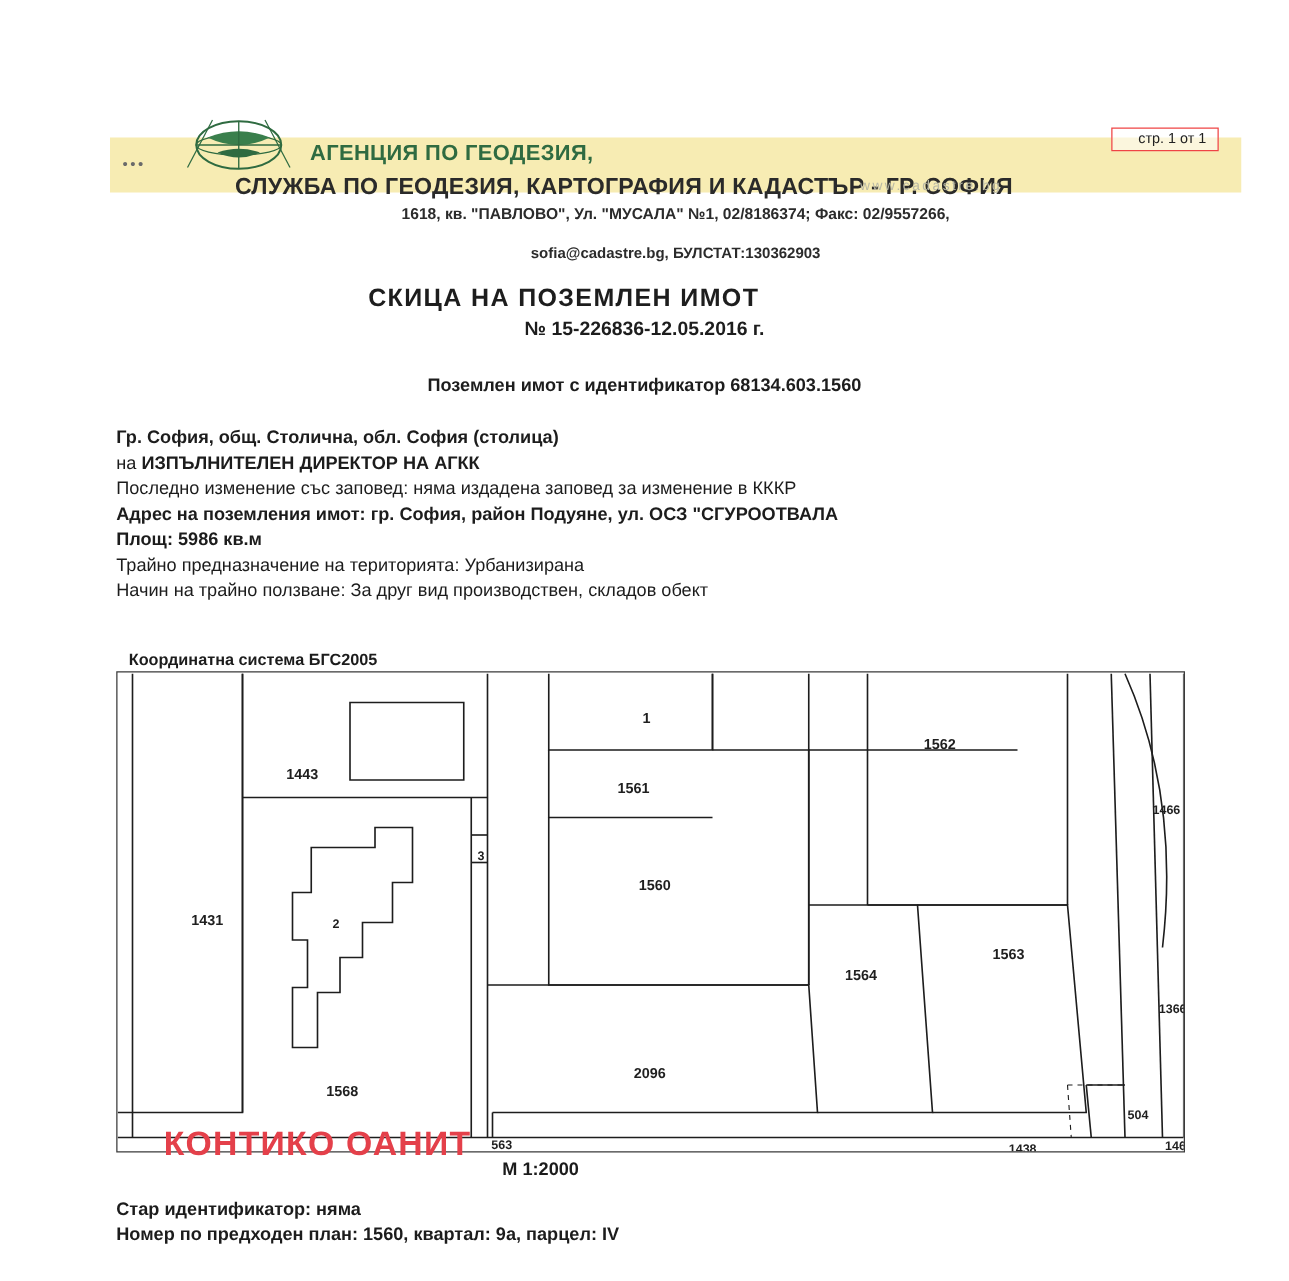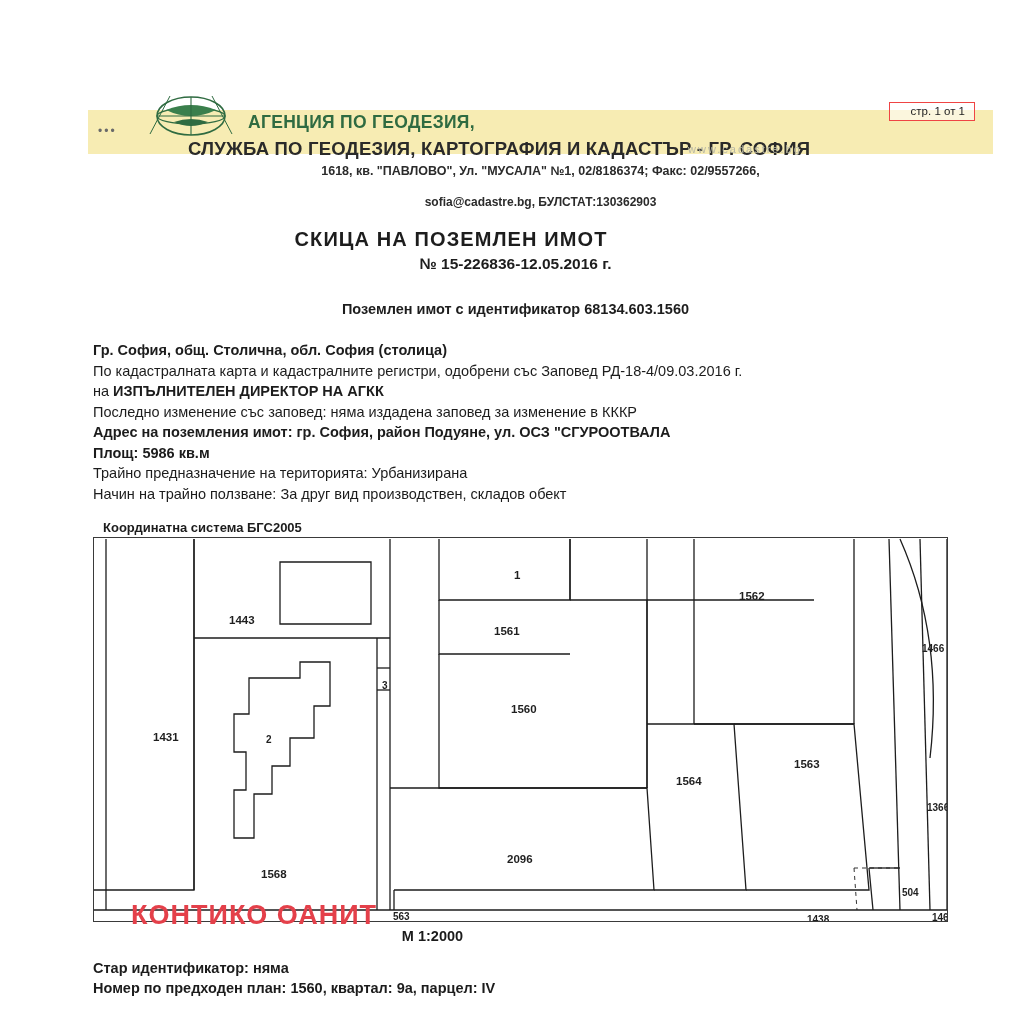--- a/index.html
+++ b/index.html
@@ -263,21 +263,20 @@
     <div class="contact1">1618, кв. "ПАВЛОВО", Ул. "МУСАЛА" №1, 02/8186374; Факс: 02/9557266,</div>
     <div class="contact2">sofia@cadastre.bg, БУЛСТАТ:130362903</div>
   </div>
 
   <div class="title">СКИЦА НА ПОЗЕМЛЕН ИМОТ</div>
   <div class="title-sub">№ 15-226836-12.05.2016 г.</div>
   <div class="identifier">Поземлен имот с  идентификатор  68134.603.1560</div>
 
   <div class="props">
     <div class="row">Гр. София, общ. Столична, обл. София (столица)</div>
-    <div class="row row-normal">По кадастралната карта и кадастралните регистри, одобрени със Заповед РД-18-4/09.03.2016 г.</div>
     <div class="row row-normal">
       <span>на</span>
       <b>ИЗПЪЛНИТЕЛЕН ДИРЕКТОР НА АГКК</b>
     </div>
     <div class="row row-normal">Последно изменение със заповед: няма издадена заповед за изменение в КККР</div>
     <div class="row row-normal">
       <span class="lbl">Адрес на поземления имот:</span>
       <span class="val">гр. София, район Подуяне, ул. ОСЗ "СГУРООТВАЛА</span>
     </div>
     <div class="row row-normal">

